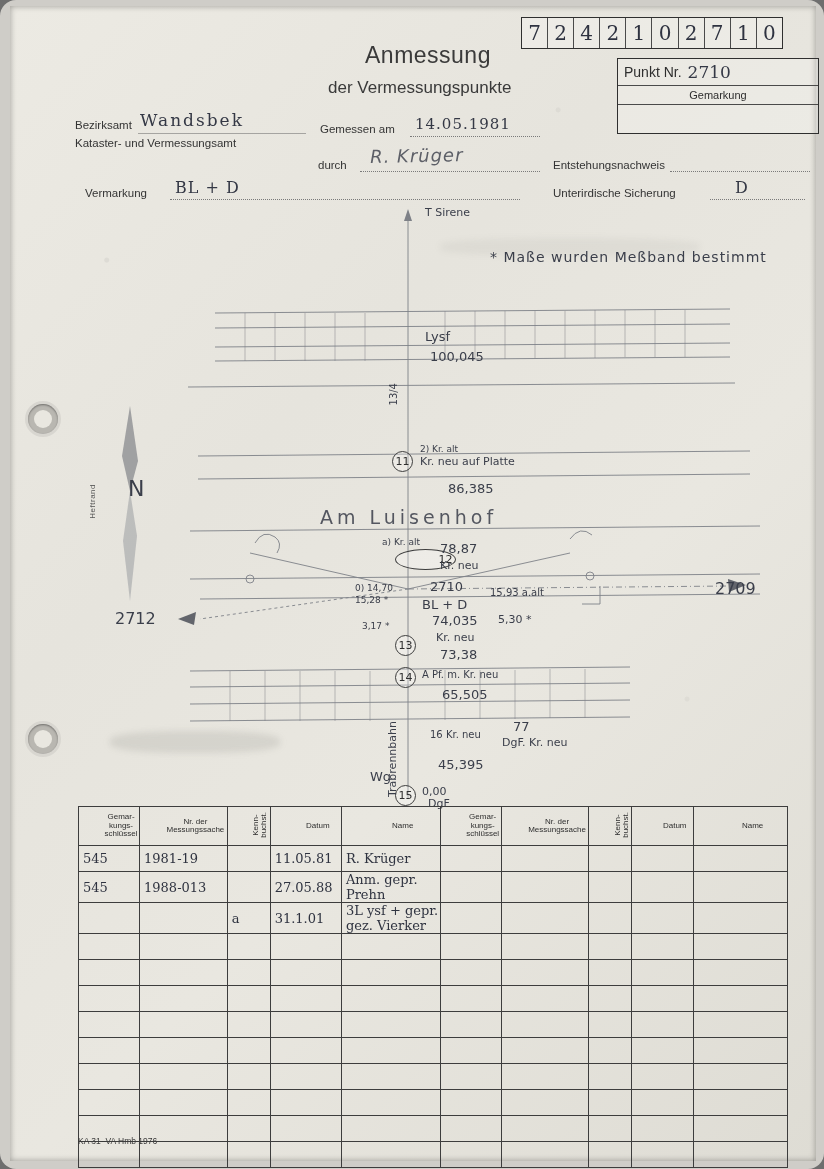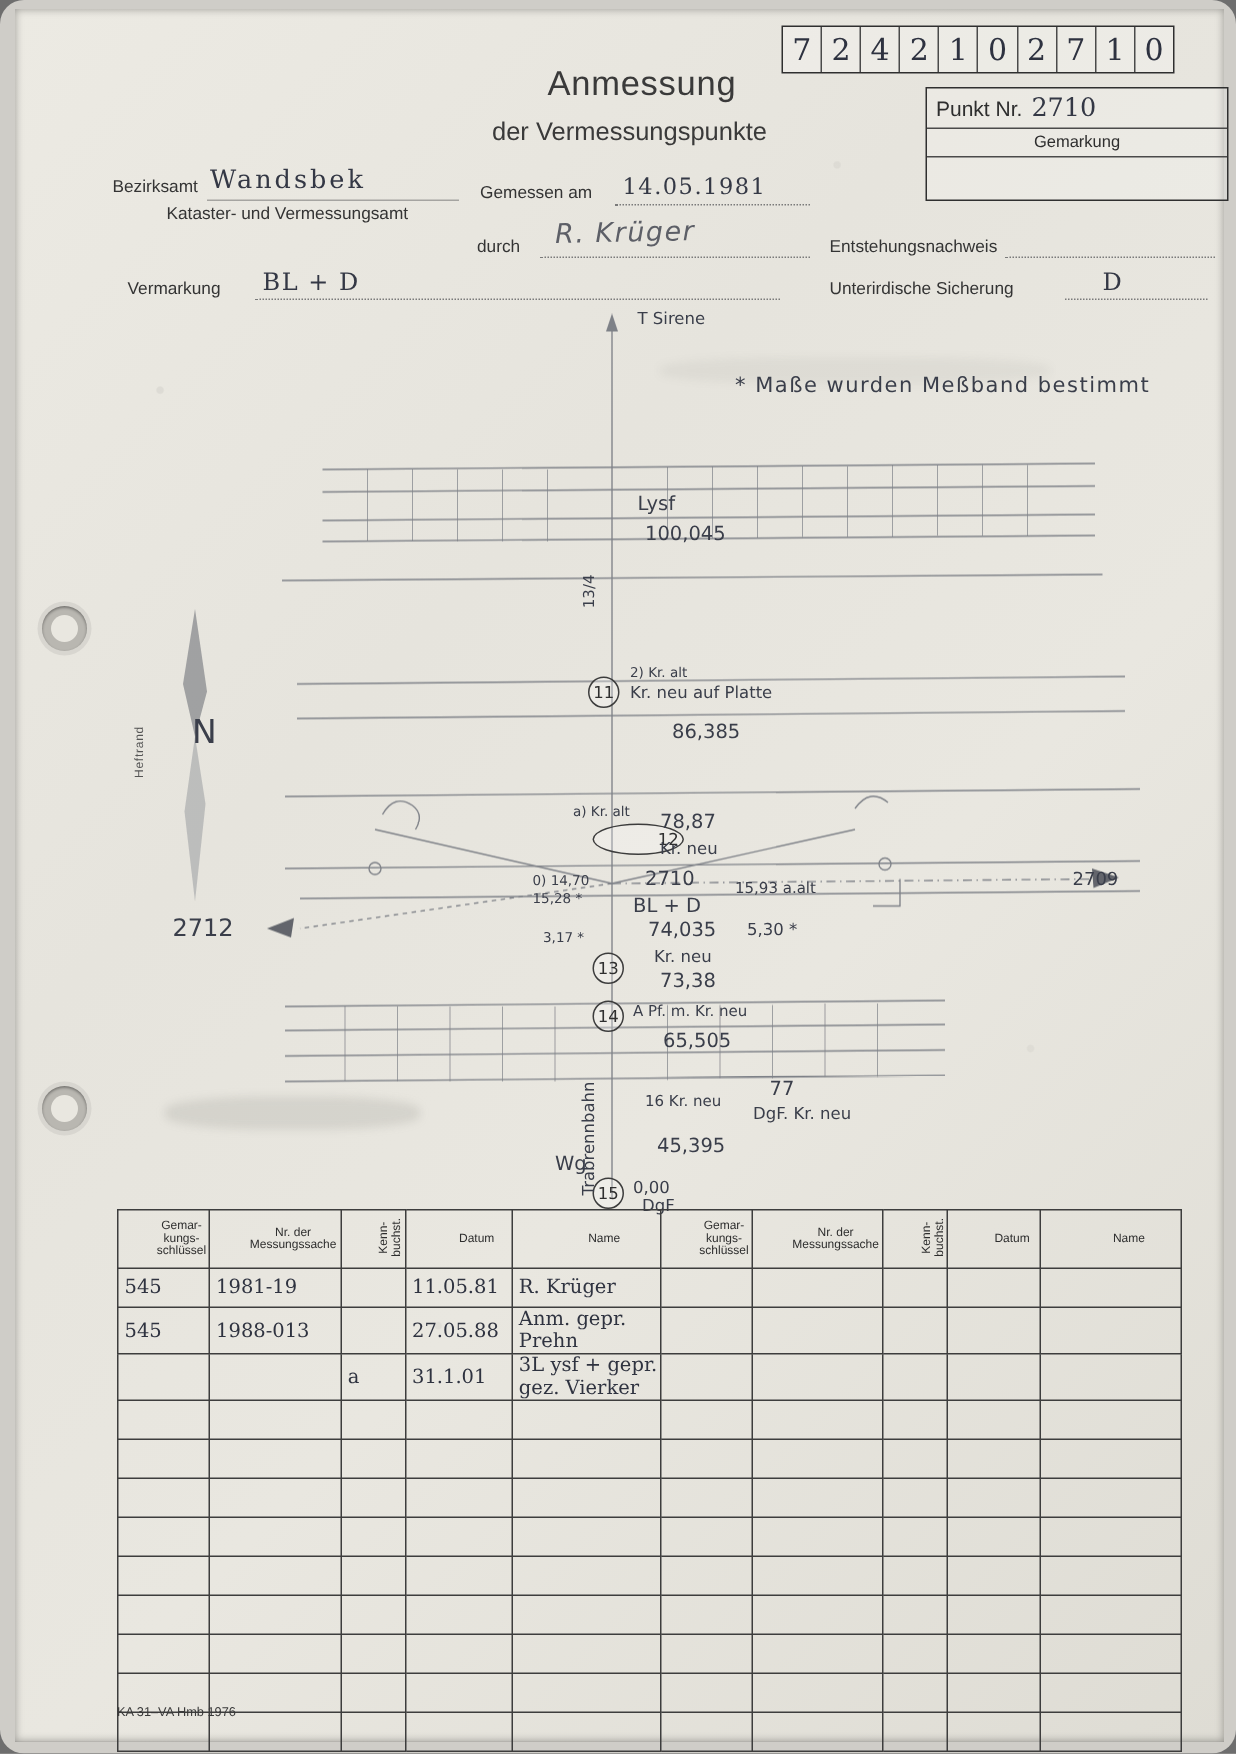--- a/index.html
+++ b/index.html
@@ -132,21 +132,21 @@
       </div>
       <div class="row2">
         <span style="font-size:11px;color:#2e2e2e;">Gemarkung</span>
       </div>
     </div>
 
     <div class="abs lbl" style="left:65px;top:113px;">Bezirksamt</div>
     <div class="abs hand2" style="left:130px;top:104px;font-size:17px;letter-spacing:2px;">Wandsbek</div>
     <div class="abs line" style="left:128px;top:127px;width:168px;opacity:.55;"></div>
 
-    <div class="abs lbl" style="left:65px;top:131px;margin-left:36px;">Kataster- und Vermessungsamt</div>
+    <div class="abs lbl" style="left:65px;top:131px;">Kataster- und Vermessungsamt</div>
 
     <div class="abs lbl" style="left:310px;top:117px;text-align:right;">Gemessen am</div>
     <div class="abs hand2" style="left:405px;top:109px;font-size:15px;letter-spacing:1px;">14.05.1981</div>
     <div class="abs dots" style="left:400px;top:130px;width:130px;"></div>
 
     <div class="abs lbl" style="left:308px;top:153px;">durch</div>
     <div class="abs hand" style="left:360px;top:139px;font-size:18px;font-style:italic;opacity:.75;">R. Krüger</div>
     <div class="abs dots" style="left:350px;top:165px;width:180px;"></div>
 
     <div class="abs lbl" style="left:543px;top:153px;">Entstehungsnachweis</div>
@@ -231,20 +231,21 @@
 
           <g transform="translate(60,300)">
             <polygon points="0,-95 8,-40 0,-10 -8,-45" fill="#4e525c" opacity=".55" stroke="none"></polygon>
             <polygon points="0,-10 7,35 0,100 -7,40" fill="#7a7e88" opacity=".45" stroke="none"></polygon>
           </g>
         </g>
       </svg>
 
       <div class="anno" style="left:355px;top:5px;font-size:11px;">T Sirene</div>
       <div class="anno" style="left:420px;top:48px;font-size:14px;letter-spacing:1px;">* Maße wurden Meßband bestimmt</div>
+      <div class="anno" style="left:250px;top:305px;font-size:19px;letter-spacing:4px;opacity:.85;">Am           Luisenhof</div>
       <div class="anno" style="left:58px;top:275px;font-size:22px;">N</div>
 
       <div class="circnum" style="left:322px;top:250px;">11</div>
       <div class="circnum" style="left:325px;top:348px;padding-left:40px;">12</div>
       <div class="circnum" style="left:325px;top:434px;">13</div>
       <div class="circnum" style="left:325px;top:466px;">14</div>
       <div class="circnum" style="left:325px;top:584px;">15</div>
 
       <div class="anno" style="left:350px;top:243px;font-size:9px;">2) Kr. alt</div>
       <div class="anno" style="left:350px;top:254px;font-size:11px;">Kr. neu auf Platte</div>
@@ -266,21 +267,21 @@
 
       <div class="anno" style="left:355px;top:128px;font-size:13px;">Lysf</div>
       <div class="anno" style="left:360px;top:148px;font-size:13px;">100,045</div>
       <div class="anno vert" style="left:318px;top:182px;font-size:10px;">13/4</div>
       <div class="anno" style="left:360px;top:378px;font-size:13px;">2710</div>
       <div class="anno" style="left:352px;top:396px;font-size:13px;">BL + D</div>
       <div class="anno" style="left:362px;top:412px;font-size:13px;">74,035</div>
       <div class="anno" style="left:420px;top:386px;font-size:10px;">15,93 a.alt</div>
       <div class="anno" style="left:428px;top:412px;font-size:11px;">5,30 *</div>
       <div class="anno" style="left:45px;top:408px;font-size:16px;">2712</div>
-      <div class="anno" style="left:645px;top:378px;font-size:12px;">2709</div>
+      <div class="anno" style="left:645px;top:378px;font-size:16px;">2709</div>
       <div class="anno" style="left:285px;top:382px;font-size:9px;">0) 14,70</div>
       <div class="anno" style="left:285px;top:394px;font-size:9px;">15,28 *</div>
       <div class="anno" style="left:292px;top:420px;font-size:9px;">3,17 *</div>
       <div class="anno" style="left:360px;top:528px;font-size:10px;">16 Kr. neu</div>
       <div class="anno" style="left:443px;top:518px;font-size:13px;">77</div>
       <div class="anno" style="left:432px;top:535px;font-size:11px;">DgF. Kr. neu</div>
       <div class="anno vert" style="left:316px;top:520px;font-size:11px;">Trabrennbahn</div>
       <div class="anno" style="left:300px;top:568px;font-size:13px;">Wg</div>
     </div>
 

